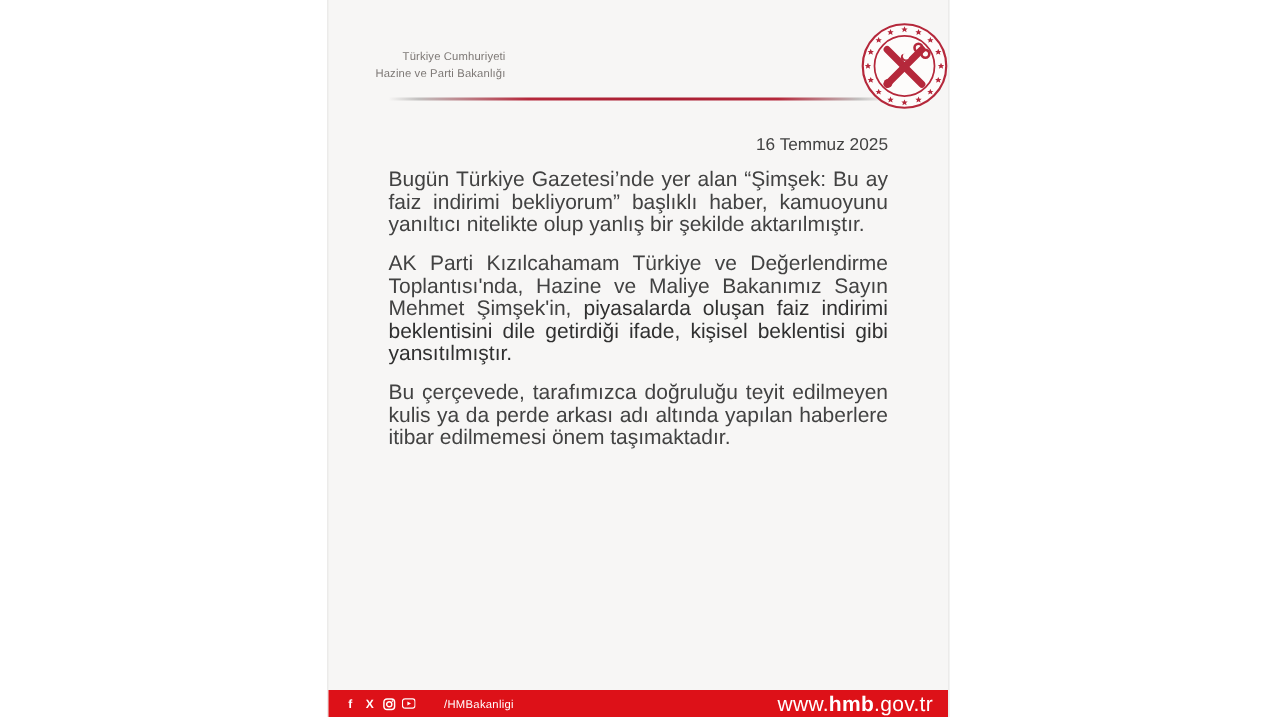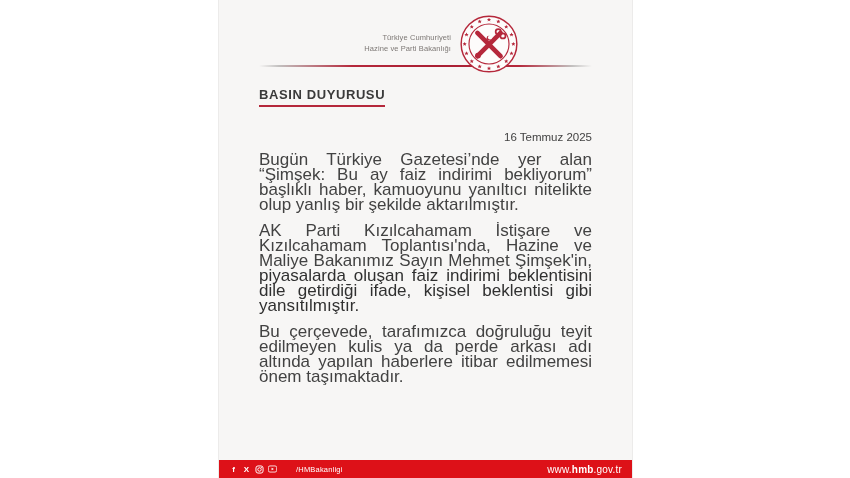--- a/index.html
+++ b/index.html
@@ -17,21 +17,21 @@
     background: #f7f6f5;
     border-left: 1px solid #ecebea;
     border-right: 1px solid #ecebea;
   }
   .doc-inner { padding: 0 40px; }
 
   
   .header {
     display: flex;
     align-items: center;
-    justify-content: center;
+    justify-content: space-between;
     gap: 9px;
     padding-top: 22px;
     height: 66px;
   }
   .header-text {
     font-size: 7.5px;
     line-height: 1.45;
     color: #7d7875;
     letter-spacing: 0.1px;
     width: 118px;
@@ -68,21 +68,21 @@
   .date {
     text-align: right;
     font-size: 11.5px;
     color: #424242;
     margin-top: 24px;
   }
 
   
   .body-text { margin-top: 9px; }
   .body-text p {
-    font-size: 17px;
+    font-size: 14px;
     line-height: 15px;
     color: #424242;
     text-align: justify;
     margin-bottom: 11px;
   }
   .bold-run, p.bold { font-weight: normal; color: #303030; }
 
   
   .footer {
     position: absolute;
@@ -101,21 +101,21 @@
     align-items: center;
     justify-content: center;
     width: 9px; height: 9px;
     font-size: 8px;
     font-weight: bold;
     color: #ffffff;
     cursor: pointer;
   }
   .social-icon svg { display: block; }
   .handle { font-size: 7.5px; margin-left: 15px; letter-spacing: 0.2px; }
-  .website { font-size: 10px; letter-spacing: 0.2px; cursor: pointer; }
+  .website { font-size: 14px; letter-spacing: 0.2px; cursor: pointer; }
   .website .bold { font-weight: bold; }
 </style>
 </head>
 <body>
 
 <div class="stage">
   <div class="document">
 
     <div class="header">
       <div class="header-text left">
@@ -154,29 +154,26 @@
         <circle cx="31" cy="70" r="5" fill="#b5283b"></circle>
         <circle cx="50" cy="40" r="4.2" fill="#b5283b"></circle>
         <circle cx="51.8" cy="38.8" r="3.6" fill="#fdfcfb"></circle>
       </svg>
 
     </div>
 
     <div class="doc-inner">
       <div class="divider"></div>
 
-      <div>
-        <span class="title">BASIN DUYURUSU</span>
-      </div>
 
       <div class="date">16 Temmuz 2025</div>
 
       <div class="body-text">
         <p>Bugün Türkiye Gazetesi’nde yer alan “Şimşek: Bu ay faiz indirimi bekliyorum” başlıklı haber, kamuoyunu yanıltıcı nitelikte olup yanlış bir şekilde aktarılmıştır.</p>
-        <p><span>AK Parti Kızılcahamam İstişare ve Kızılcahamam Toplantısı'nda, Hazine ve Maliye Bakanımız Sayın Mehmet Şimşek'in, </span><span class="bold-run">piyasalarda oluşan faiz indirimi beklentisini dile getirdiği ifade, kişisel beklentisi gibi yansıtılmıştır.</span></p>
+        <p><span>AK Parti Kızılcahamam Türkiye ve Değerlendirme Toplantısı'nda, Hazine ve Maliye Bakanımız Sayın Mehmet Şimşek'in, </span><span class="bold-run">piyasalarda oluşan faiz indirimi beklentisini dile getirdiği ifade, kişisel beklentisi gibi yansıtılmıştır.</span></p>
         <p>Bu çerçevede, tarafımızca doğruluğu teyit edilmeyen kulis ya da perde arkası adı altında yapılan haberlere itibar edilmemesi önem taşımaktadır.</p>
       </div>
     </div>
 
     <div class="footer">
       <div class="footer-left">
         <span class="social-icon">f</span>
         <span class="social-icon">X</span>
         <span class="social-icon">
           <svg width="9" height="9" viewBox="0 0 24 24" fill="none" stroke="#ffffff" stroke-width="2.6">

